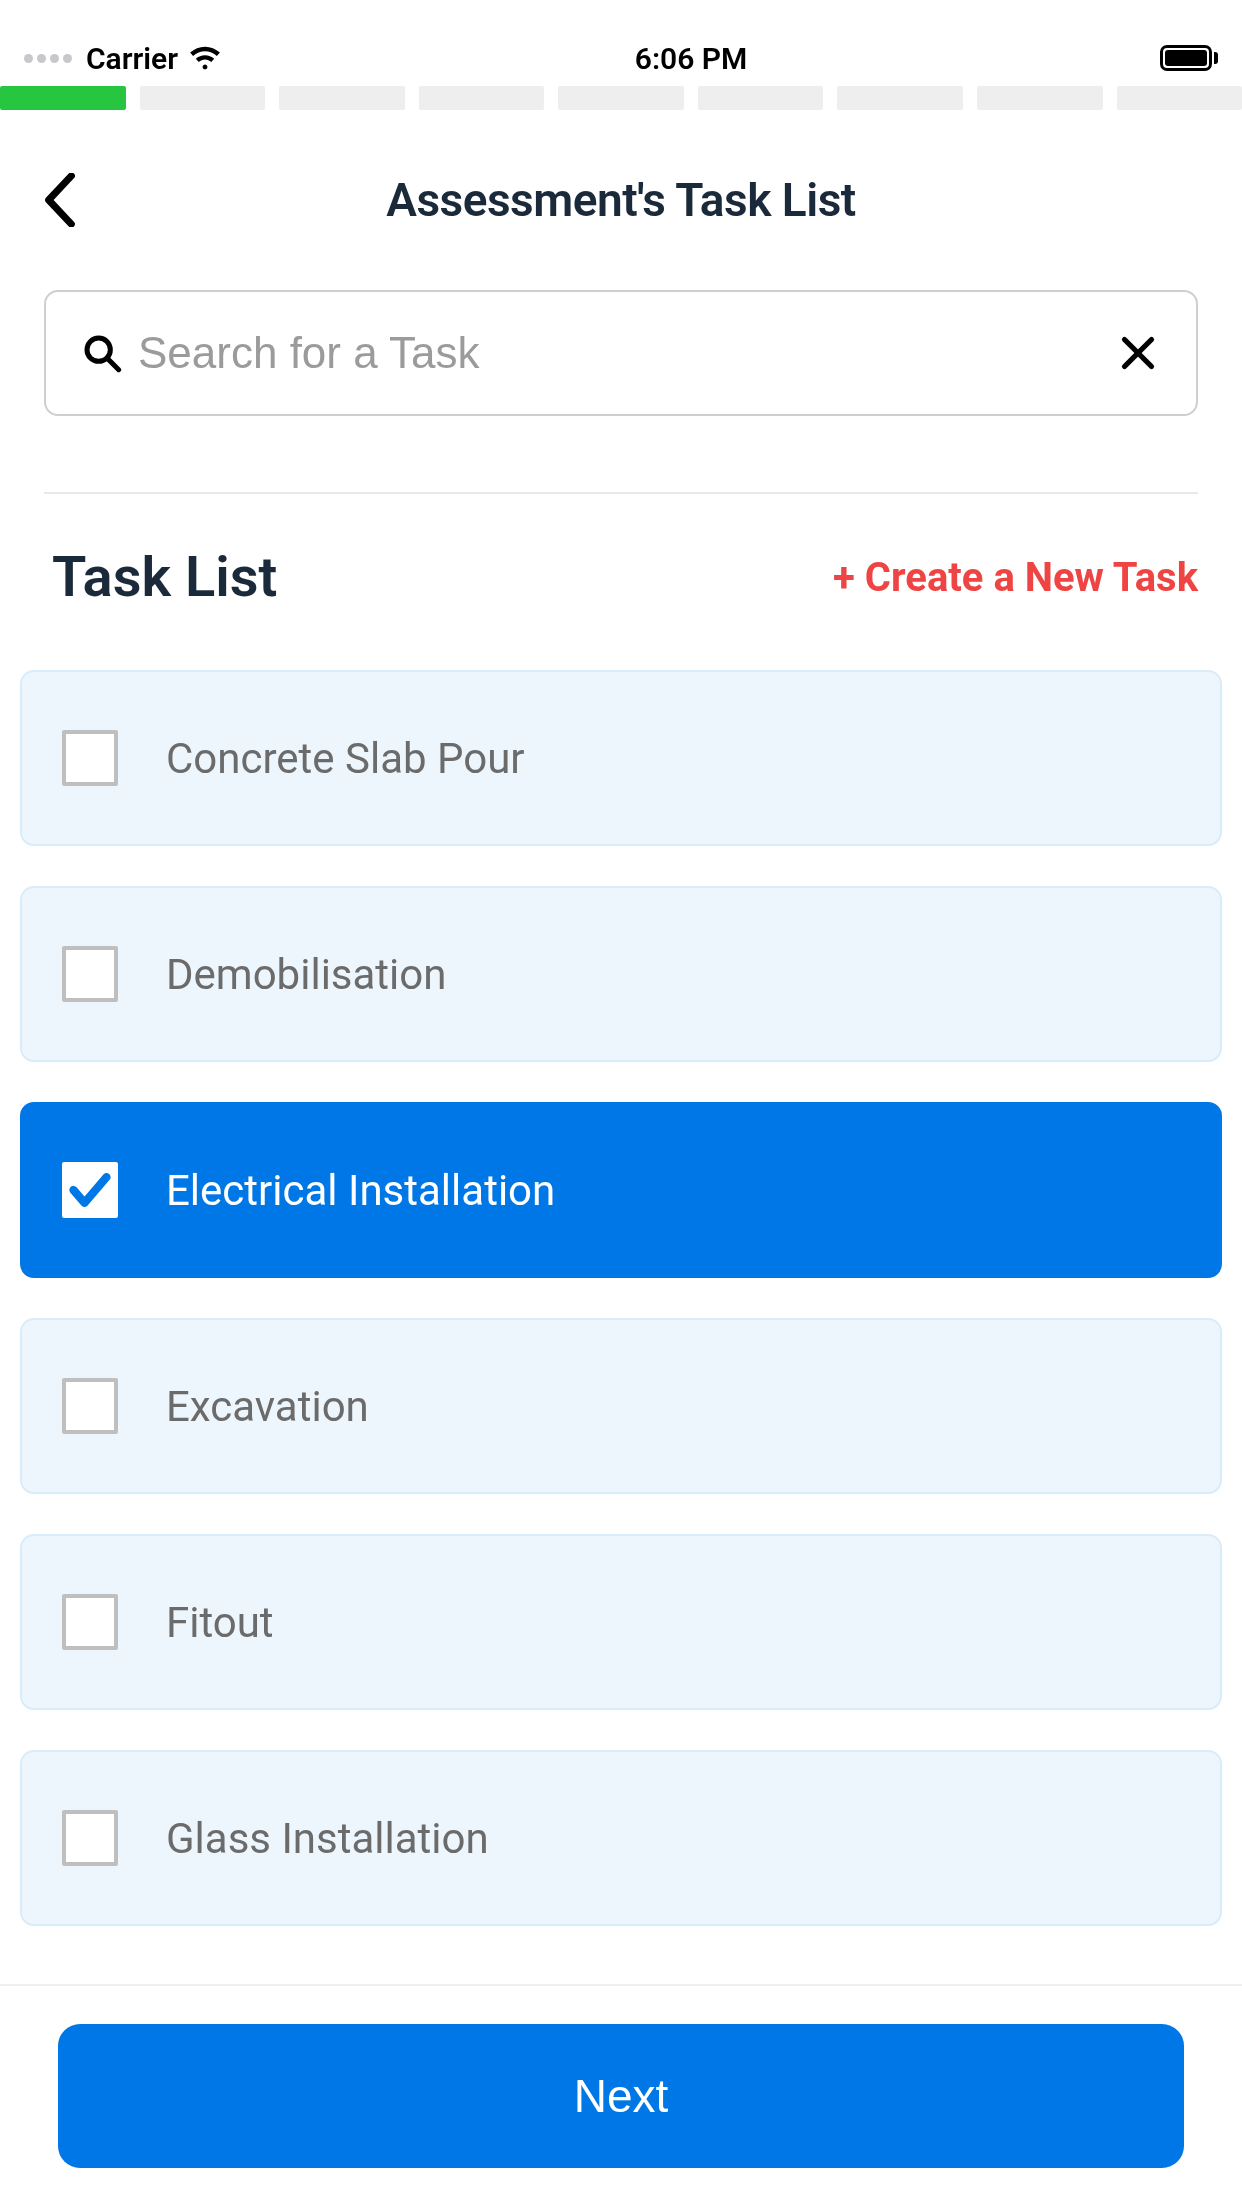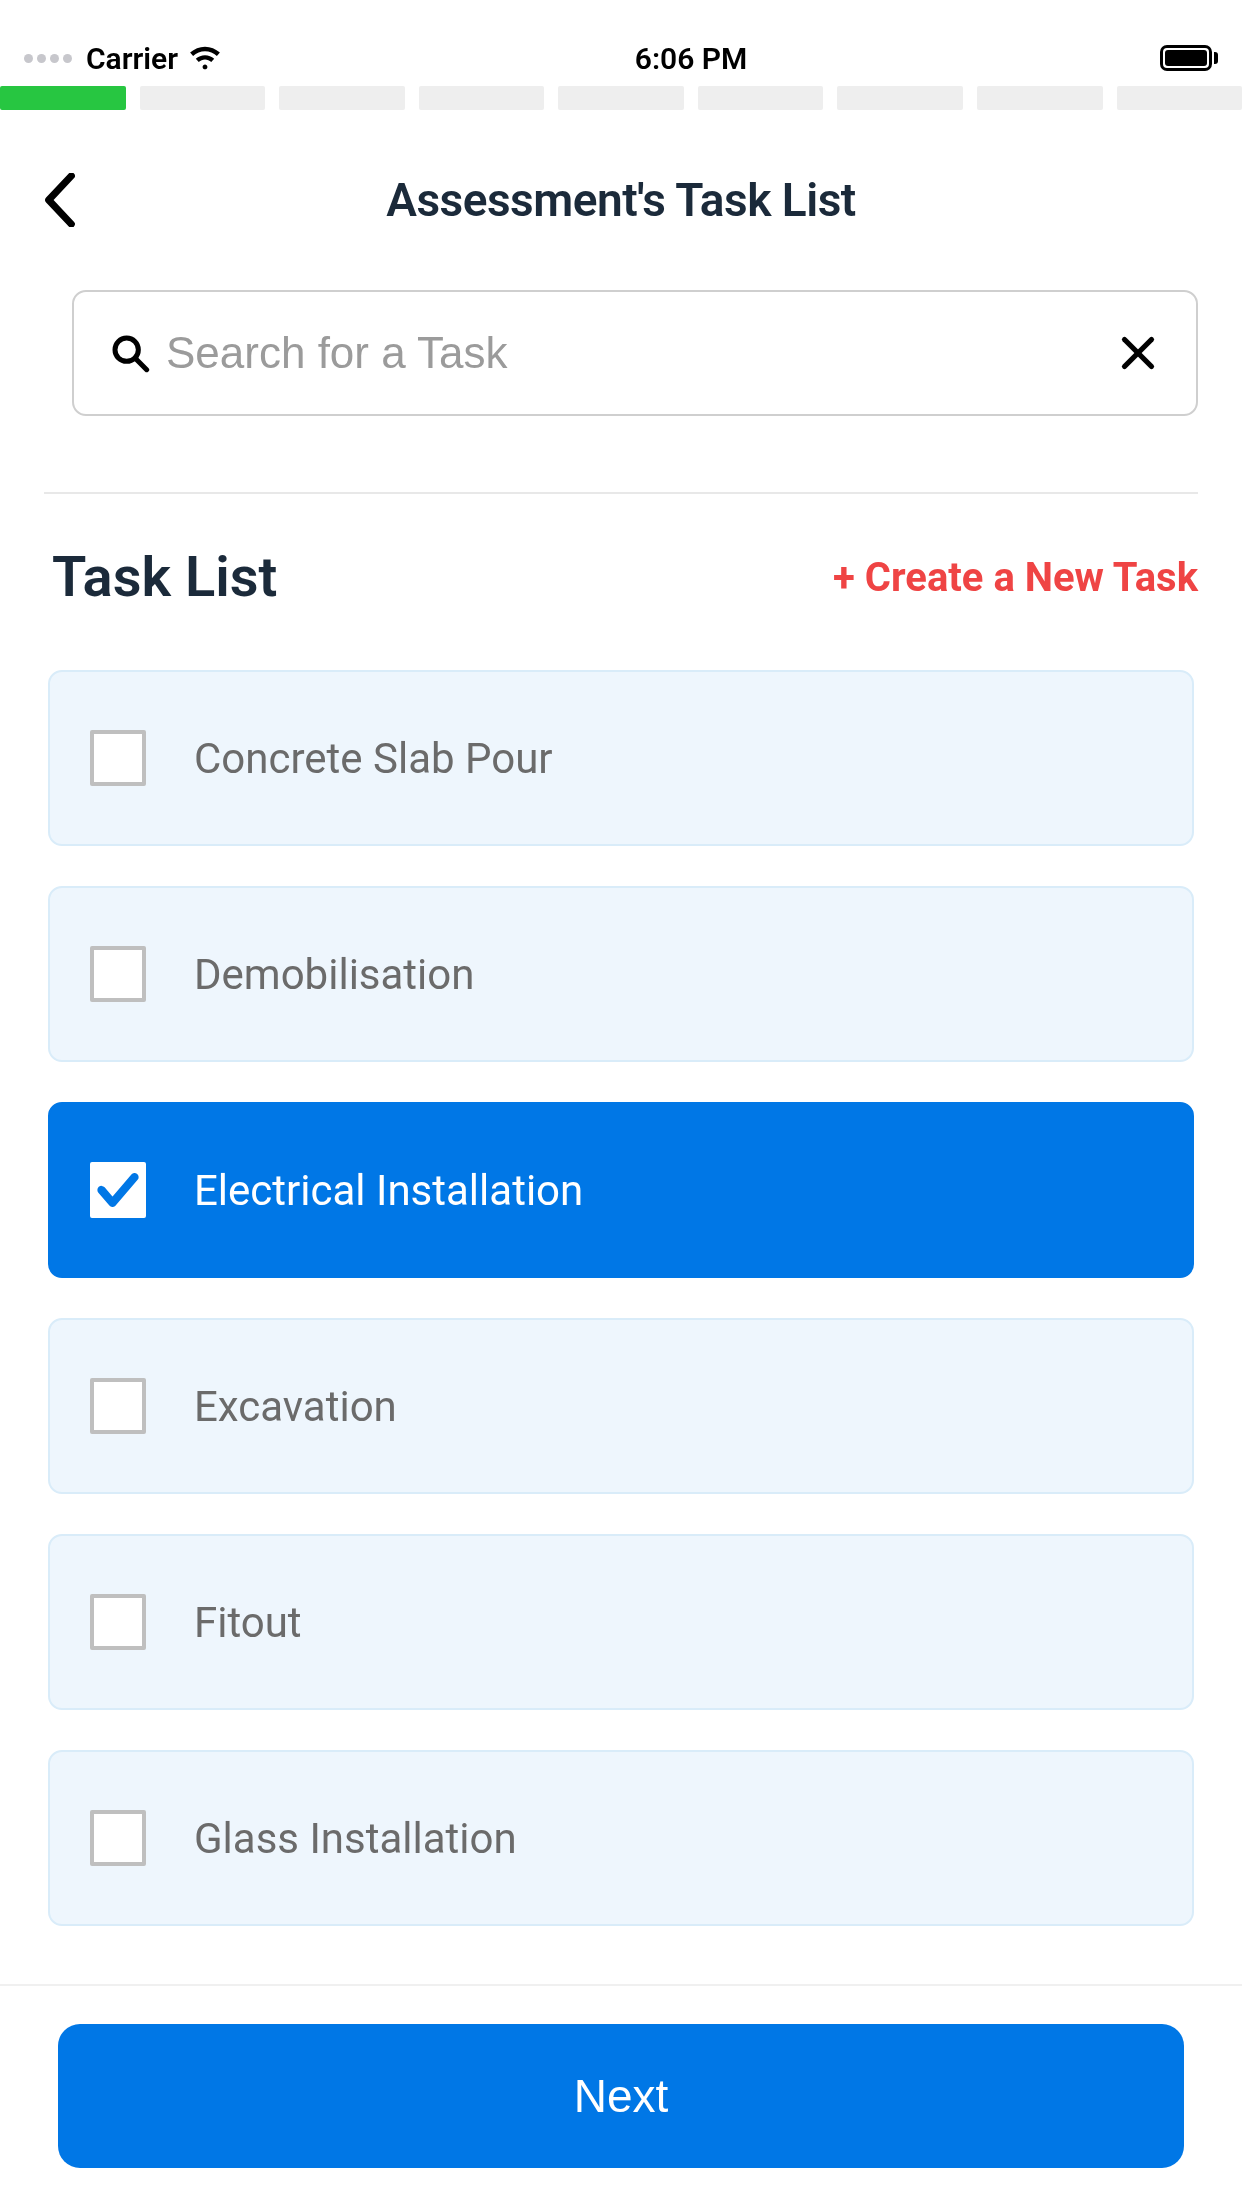--- a/index.html
+++ b/index.html
@@ -101,21 +101,20 @@
     font-size: 46px;
     font-weight: 600;
     color:#1b2a3a;
     letter-spacing: -0.5px;
     padding-right: 60px;
   }
 
   
   .search-wrap {
     padding: 0 44px;
-    margin-left: 28px;
   }
   .search-box {
     display:flex;
     align-items:center;
     border: 2px solid #cfcfcf;
     border-radius: 14px;
     height: 126px;
     padding: 0 36px;
     gap: 16px;
   }
@@ -159,21 +158,21 @@
   }
   .create-link {
     font-size: 40px;
     font-weight: 700;
     color:#ef4444;
     cursor:pointer;
   }
 
   
   .task-list {
-    padding: 0 48px;
+    padding: 0 20px;
     display:flex;
     flex-direction:column;
     gap: 40px;
     height: 1260px;
     overflow:hidden;
   }
   .task-item {
     display:flex;
     align-items:center;
     background:#eef6fd;

